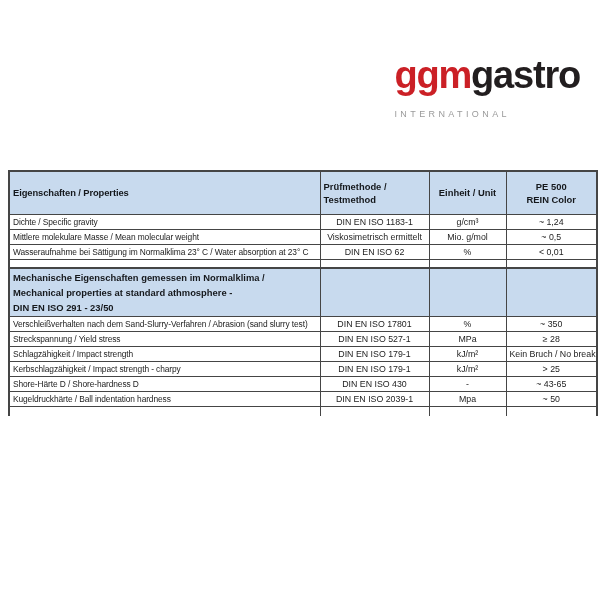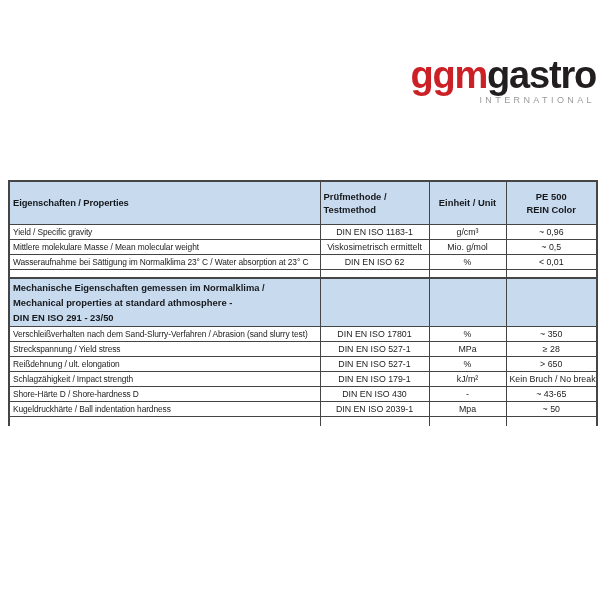--- a/index.html
+++ b/index.html
@@ -1,29 +1,29 @@
 <!DOCTYPE html>
 <html style="--logo-red: #cb2026; --logo-dark: #221e1f; --tagline-gray: #9a9a9a; --table-blue: #c8daee; --border-dark: #454545;"><head>
 <meta charset="utf-8">
 <style>
   html,body{margin:0;padding:0;background:#fff;}
   .sheet{position:relative;width:600px;height:600px;background:#ffffff;overflow:hidden;
          font-family:"Liberation Sans",sans-serif;color:#1c1c1c;}
 
   
-  .logo{position:absolute;top:56px;right:4px;text-align:right;line-height:1;}
+  .logo{position:absolute;top:56px;right:20px;line-height:1;}
   .logo-word{font-size:38px;font-weight:700;letter-spacing:-1.2px;white-space:nowrap;}
   .logo-red{color:var(--logo-red,#cb2026);}
   .logo-dark{color:var(--logo-dark,#221e1f);}
   .logo-tagline{font-size:9px;font-weight:400;letter-spacing:3.4px;
-                color:var(--tagline-gray,#9a9a9a);margin-top:2px;padding-right:1px;}
+                color:var(--tagline-gray,#9a9a9a);margin-top:16px;padding-right:1px;}
 
   
   table.props{position:absolute;left:8px;top:170px;width:588px;
-              border-collapse:collapse;table-layout:fixed;font-size:8.8px;margin-top:10px;}
+              border-collapse:collapse;table-layout:fixed;font-size:8.8px;}
   table.props td{border:1px solid var(--border-dark,#454545);padding:0 3px;
                  overflow:hidden;white-space:nowrap;vertical-align:middle;}
   td.center{text-align:center;padding:0 1px;}
   td.prop{font-size:8.4px;letter-spacing:-0.1px;}
 
   
   table.props tr td:first-child{border-left:2px solid var(--border-dark,#454545);}
   table.props tr td:last-child{border-right:2px solid var(--border-dark,#454545);}
   tr.head td{border-top:2px solid var(--border-dark,#454545);}
   tr.last td{border-bottom:2px solid var(--border-dark,#454545);}
@@ -72,24 +72,24 @@
         <div class="ln">Testmethod</div>
       </td>
       <td class="center">Einheit / Unit</td>
       <td class="center">
         <div class="ln">PE 500</div>
         <div class="ln">REIN Color</div>
       </td>
     </tr>
 
     <tr class="r">
-      <td class="prop">Yield / Specific gravity</td>
+      <td class="prop">Dichte / Specific gravity</td>
       <td class="center">DIN EN ISO 1183-1</td>
       <td class="center">g/cm³</td>
-      <td class="center">~ 0,96</td>
+      <td class="center">~ 1,24</td>
     </tr>
     <tr class="r">
       <td class="prop">Mittlere molekulare Masse / Mean molecular weight</td>
       <td class="center">Viskosimetrisch ermittelt</td>
       <td class="center">Mio. g/mol</td>
       <td class="center">~ 0,5</td>
     </tr>
     <tr class="r">
       <td class="prop">Wasseraufnahme bei Sättigung im Normalklima 23° C / Water absorption at 23° C</td>
       <td class="center">DIN EN ISO 62</td>
@@ -121,30 +121,30 @@
       <td class="center">%</td>
       <td class="center">~ 350</td>
     </tr>
     <tr class="r">
       <td class="prop">Streckspannung / Yield stress</td>
       <td class="center">DIN EN ISO 527-1</td>
       <td class="center">MPa</td>
       <td class="center">≥ 28</td>
     </tr>
     <tr class="r">
-      <td class="prop">Reißdehnung / ult. elongation</td>
-      <td class="center">DIN EN ISO 527-1</td>
-      <td class="center">%</td>
-      <td class="center">&gt; 650</td>
-    </tr>
-    <tr class="r">
       <td class="prop">Schlagzähigkeit / Impact strength</td>
       <td class="center">DIN EN ISO 179-1</td>
       <td class="center">kJ/m²</td>
       <td class="center">Kein Bruch / No break</td>
+    </tr>
+    <tr class="r">
+      <td class="prop">Kerbschlagzähigkeit / Impact strength - charpy</td>
+      <td class="center">DIN EN ISO 179-1</td>
+      <td class="center">kJ/m²</td>
+      <td class="center">&gt; 25</td>
     </tr>
     <tr class="r">
       <td class="prop">Shore-Härte D / Shore-hardness D</td>
       <td class="center">DIN EN ISO 430</td>
       <td class="center">-</td>
       <td class="center">~ 43-65</td>
     </tr>
     <tr class="r">
       <td class="prop">Kugeldruckhärte / Ball indentation hardness</td>
       <td class="center">DIN EN ISO 2039-1</td>

